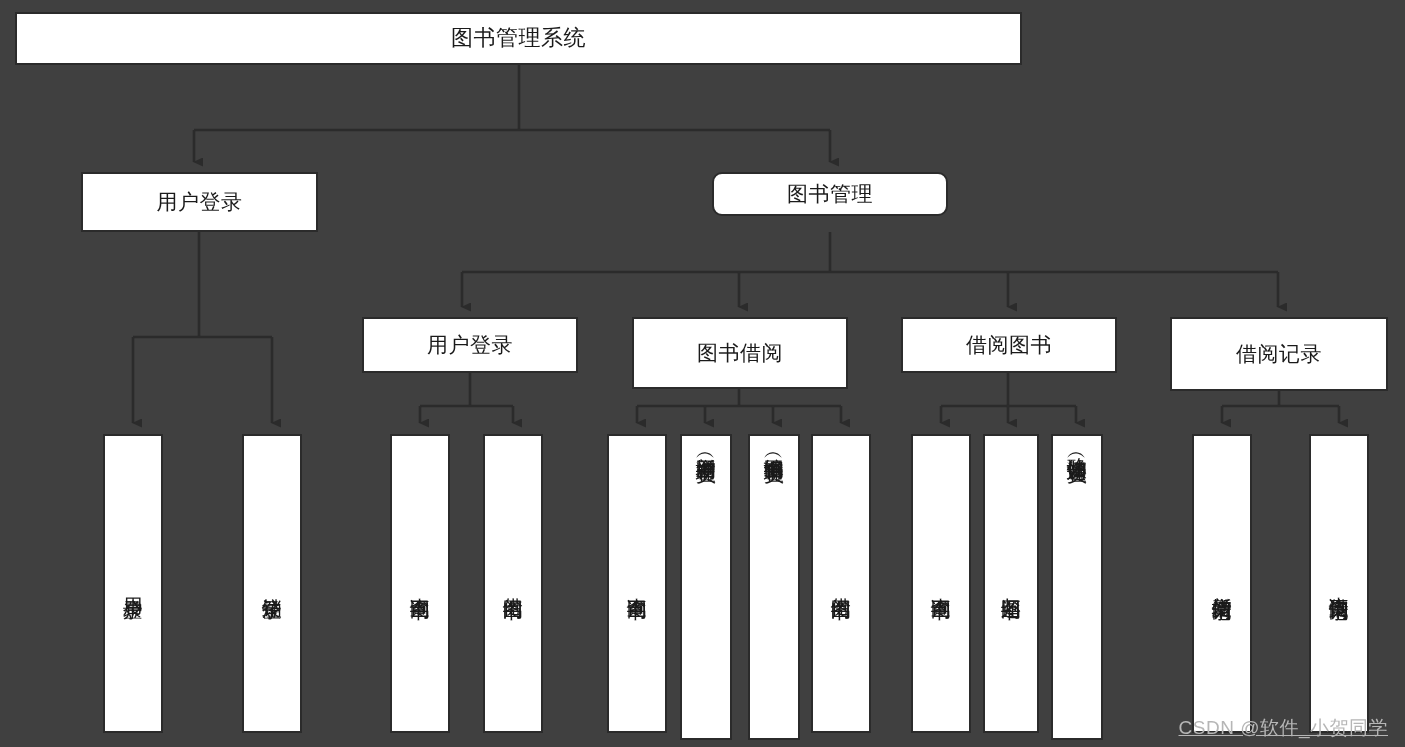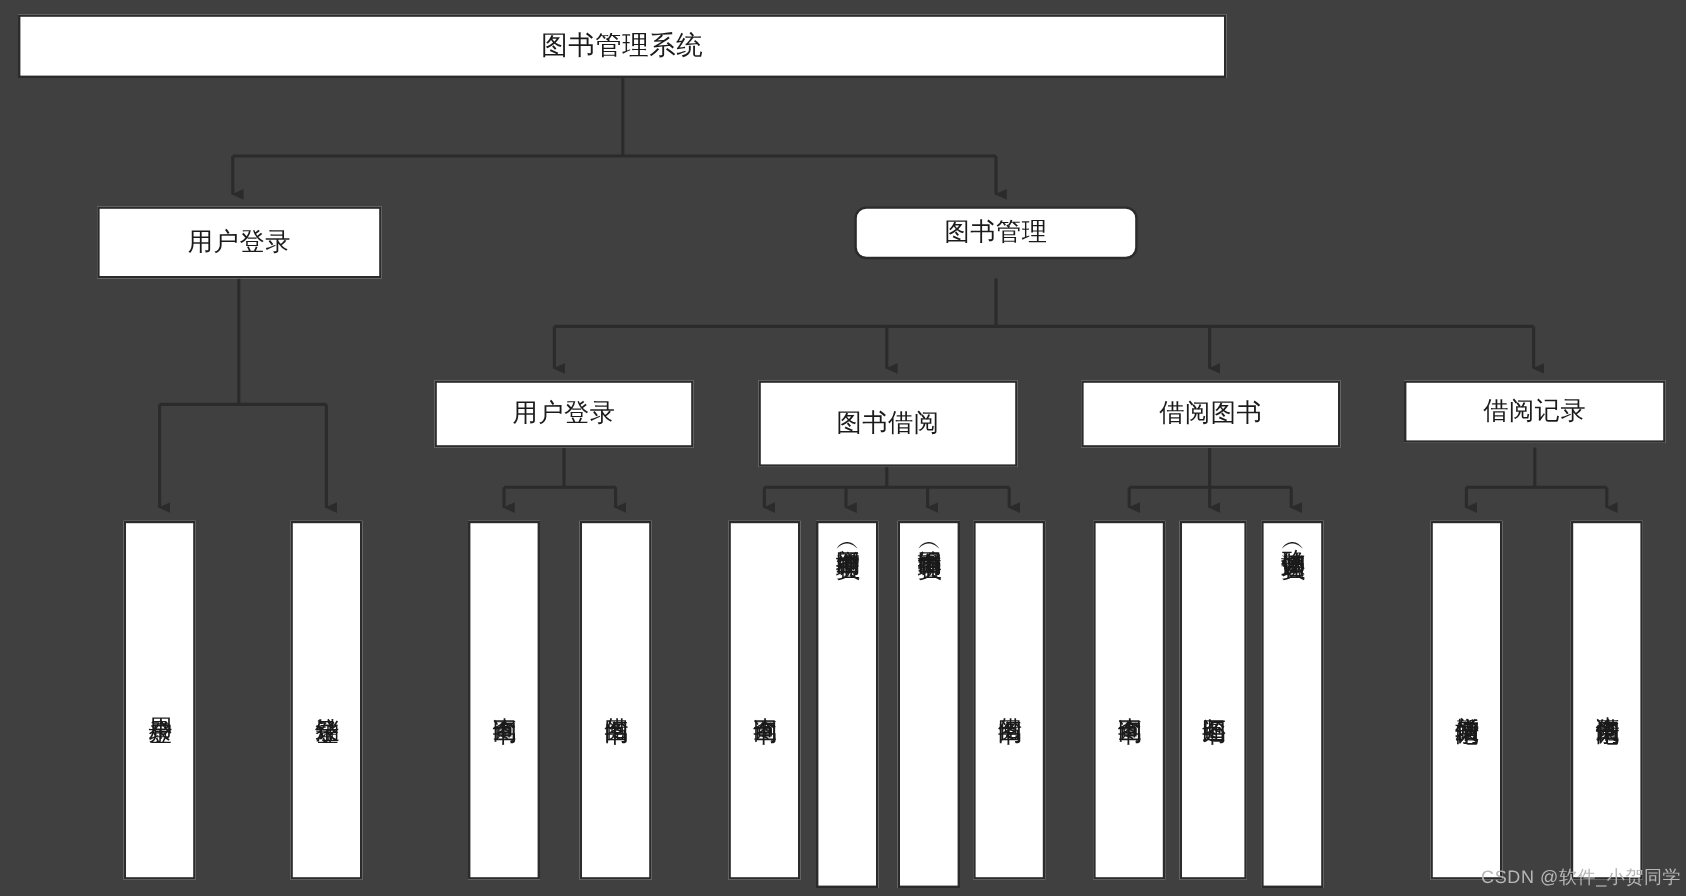--- a/index.html
+++ b/index.html
@@ -60,27 +60,28 @@
     line-height: 1.12;
     letter-spacing: 1px;
     white-space: nowrap;
   }
   .node.vert.centered {
     align-items: center;
     padding-top: 0;
   }
   .watermark {
     position: absolute;
-    right: 4px;
+    right: 17px;
     bottom: 6px;
-    font-size: 15px;
+    font-size: 19px;
     color: #b6b6b6;
     white-space: nowrap;
     z-index: 5;
     letter-spacing: 0.5px;
+    text-decoration: underline;
   }
 </style>
 </head>
 <body>
 
 <div id="canvas">
 
   <svg id="edges" viewBox="0 0 1405 747" xmlns="http://www.w3.org/2000/svg">
     <defs>
       <marker id="arrow" markerWidth="9" markerHeight="10" refX="4.5" refY="9" orient="auto" markerUnits="userSpaceOnUse">
@@ -144,21 +145,21 @@
 
   <div class="node horiz" style="left:362px; top:317px; width:216px; height:56px;">
     <span class="label">用户登录</span>
   </div>
   <div class="node horiz" style="left:632px; top:317px; width:216px; height:72px;">
     <span class="label">图书借阅</span>
   </div>
   <div class="node horiz" style="left:901px; top:317px; width:216px; height:56px;">
     <span class="label">借阅图书</span>
   </div>
-  <div class="node horiz" style="left:1170px; top:317px; width:218px; height:52px;">
+  <div class="node horiz" style="left:1170px; top:317px; width:218px; height:74px;">
     <span class="label">借阅记录</span>
   </div>
 
   <div class="node vert centered" style="left:103px; top:434px; width:60px; height:299px;">
     <span class="label">用户登录</span>
   </div>
   <div class="node vert centered" style="left:242px; top:434px; width:60px; height:299px;">
     <span class="label">注销登录</span>
   </div>
 

